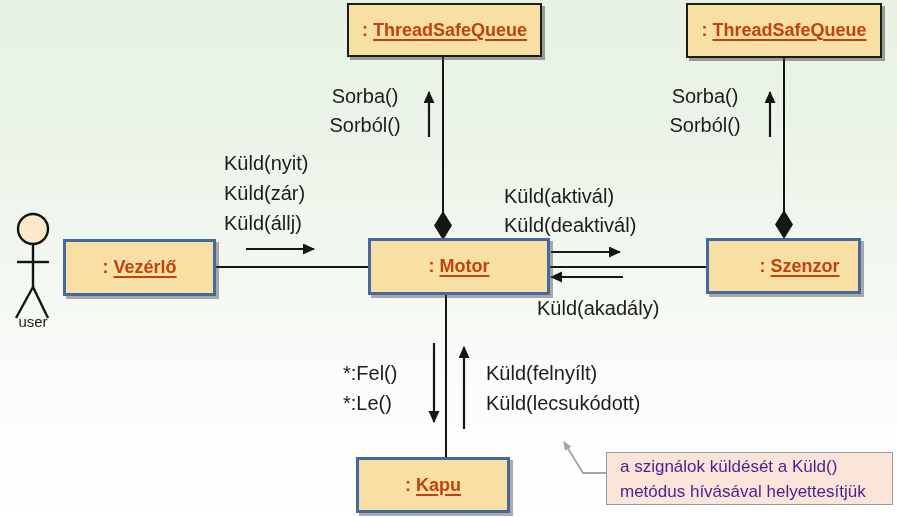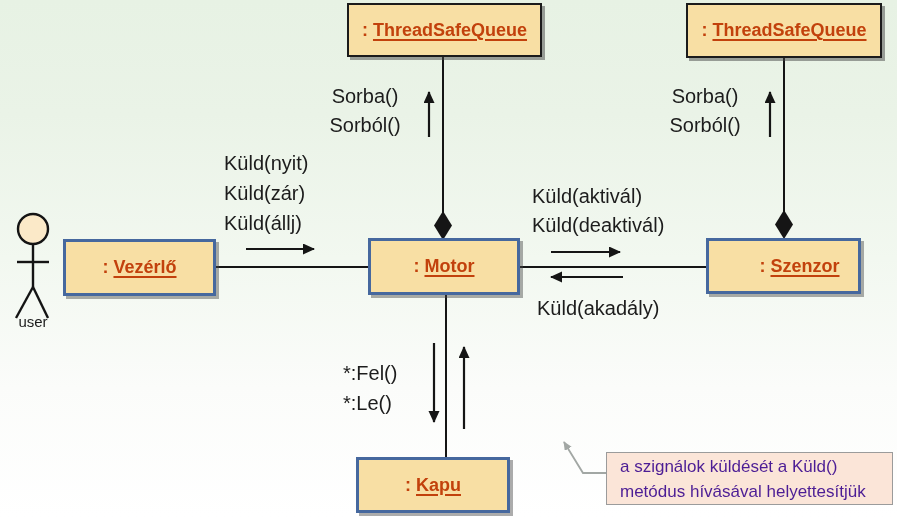--- a/index.html
+++ b/index.html
@@ -78,21 +78,21 @@
 
   <div class="obj dark" style="left:347px;top:3px;width:195px;height:54px;">
     <span><span>: </span><span class="uname">ThreadSafeQueue</span></span>
   </div>
   <div class="obj dark" style="left:686px;top:3px;width:196px;height:55px;">
     <span><span>: </span><span class="uname">ThreadSafeQueue</span></span>
   </div>
   <div class="obj blue" style="left:63px;top:239px;width:153px;height:57px;">
     <span><span>: </span><span class="uname">Vezérlő</span></span>
   </div>
-  <div class="obj blue" style="left:368px;top:238px;width:152px;height:57px;">
+  <div class="obj blue" style="left:368px;top:238px;width:182px;height:57px;">
     <span><span>: </span><span class="uname">Motor</span></span>
   </div>
   <div class="obj blue" style="left:706px;top:238px;width:155px;height:56px;padding-left:32px;">
     <span><span>: </span><span class="uname">Szenzor</span></span>
   </div>
   <div class="obj blue" style="left:356px;top:457px;width:154px;height:56px;">
     <span><span>: </span><span class="uname">Kapu</span></span>
   </div>
 
   <div class="actor-label" style="left:10px;top:313px;width:46px;">user</div>
@@ -103,30 +103,34 @@
   </div>
   <div class="msg r" style="left:650px;top:82px;width:110px;">
     <span>Sorba()</span>
     <span>Sorból()</span>
   </div>
   <div class="msg lh30" style="left:224px;top:148px;">
     <span>Küld(nyit)</span>
     <span>Küld(zár)</span>
     <span>Küld(állj)</span>
   </div>
-  <div class="msg" style="left:532px;top:182px;">
+  <div class="msg" style="left:504px;top:182px;">
     <span>Küld(aktivál)</span>
     <span>Küld(deaktivál)</span>
   </div>
   <div class="msg" style="left:537px;top:294px;">
     <span>Küld(akadály)</span>
   </div>
   <div class="msg lh30" style="left:343px;top:358px;">
     <span>*:Fel()</span>
     <span>*:Le()</span>
   </div>
+  <div class="msg lh30" style="left:486px;top:358px;">
+    <span>Küld(felnyílt)</span>
+    <span>Küld(lecsukódott)</span>
+  </div>
 
   <div class="note" style="left:606px;top:452px;width:287px;height:53px;">
     <span>a szignálok küldését a Küld()</span>
     <span>metódus hívásával helyettesítjük</span>
   </div>
 
 </div>
 
 </body></html>

